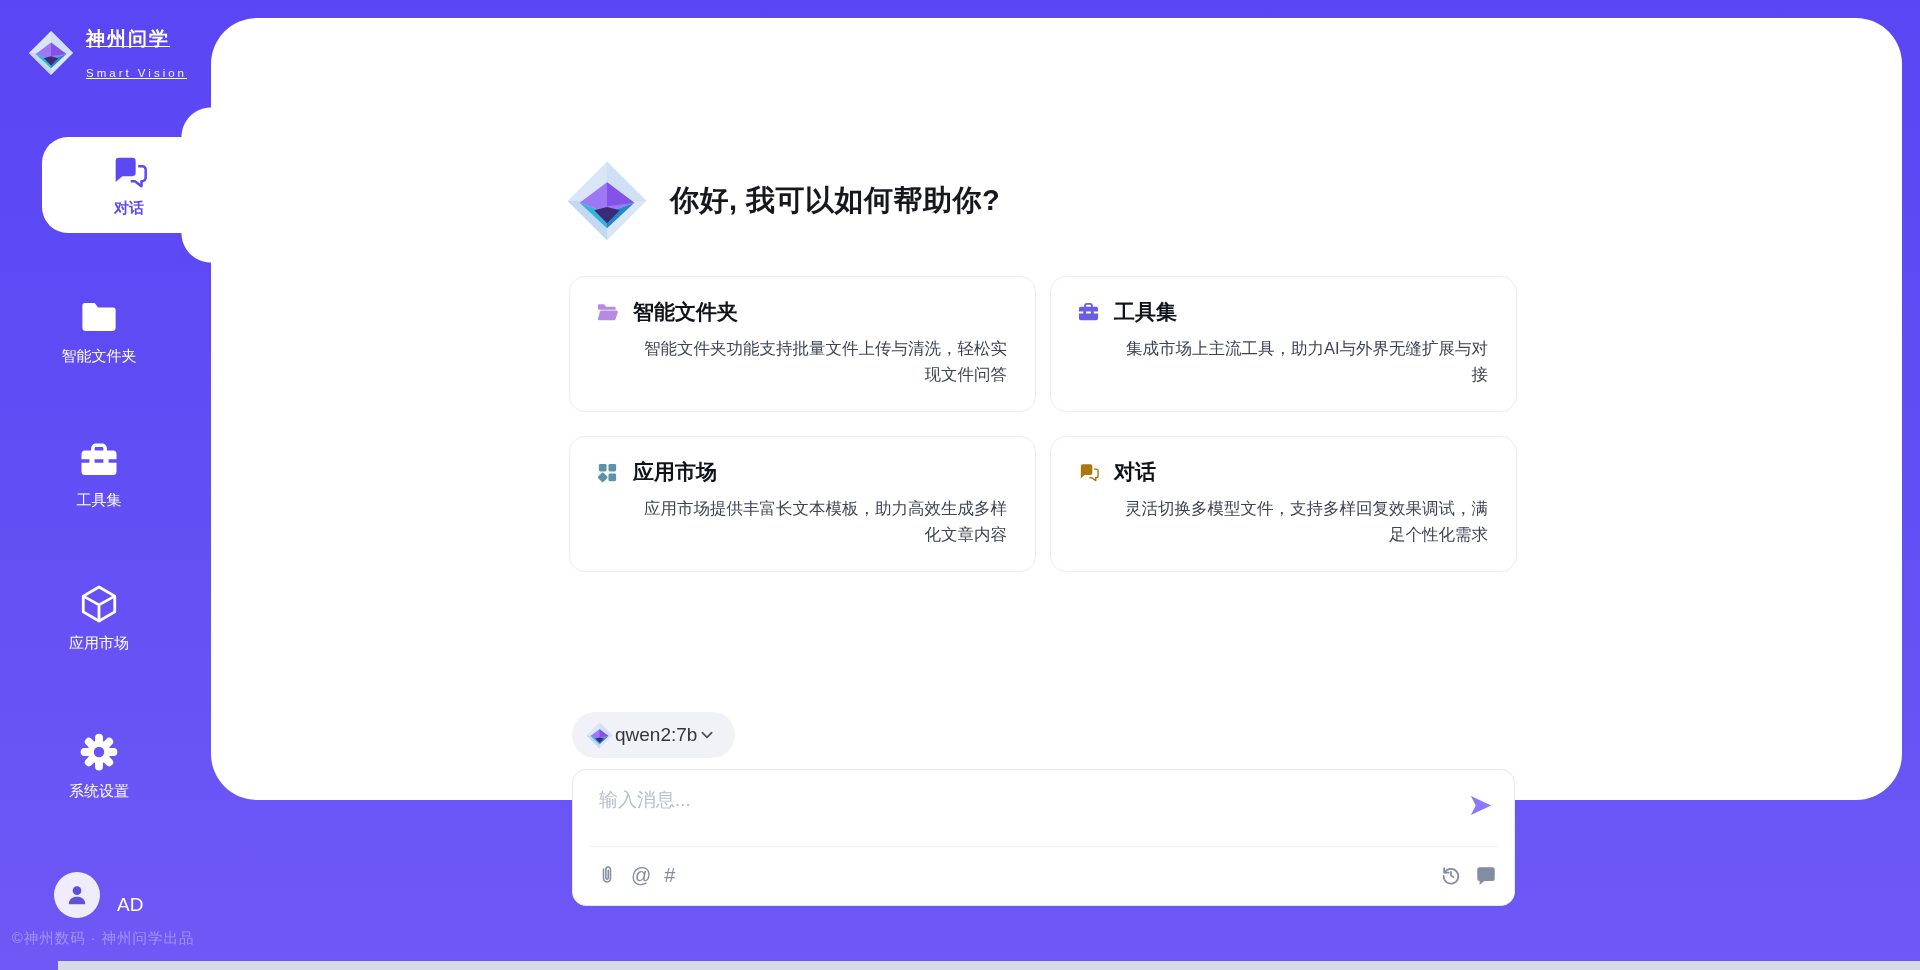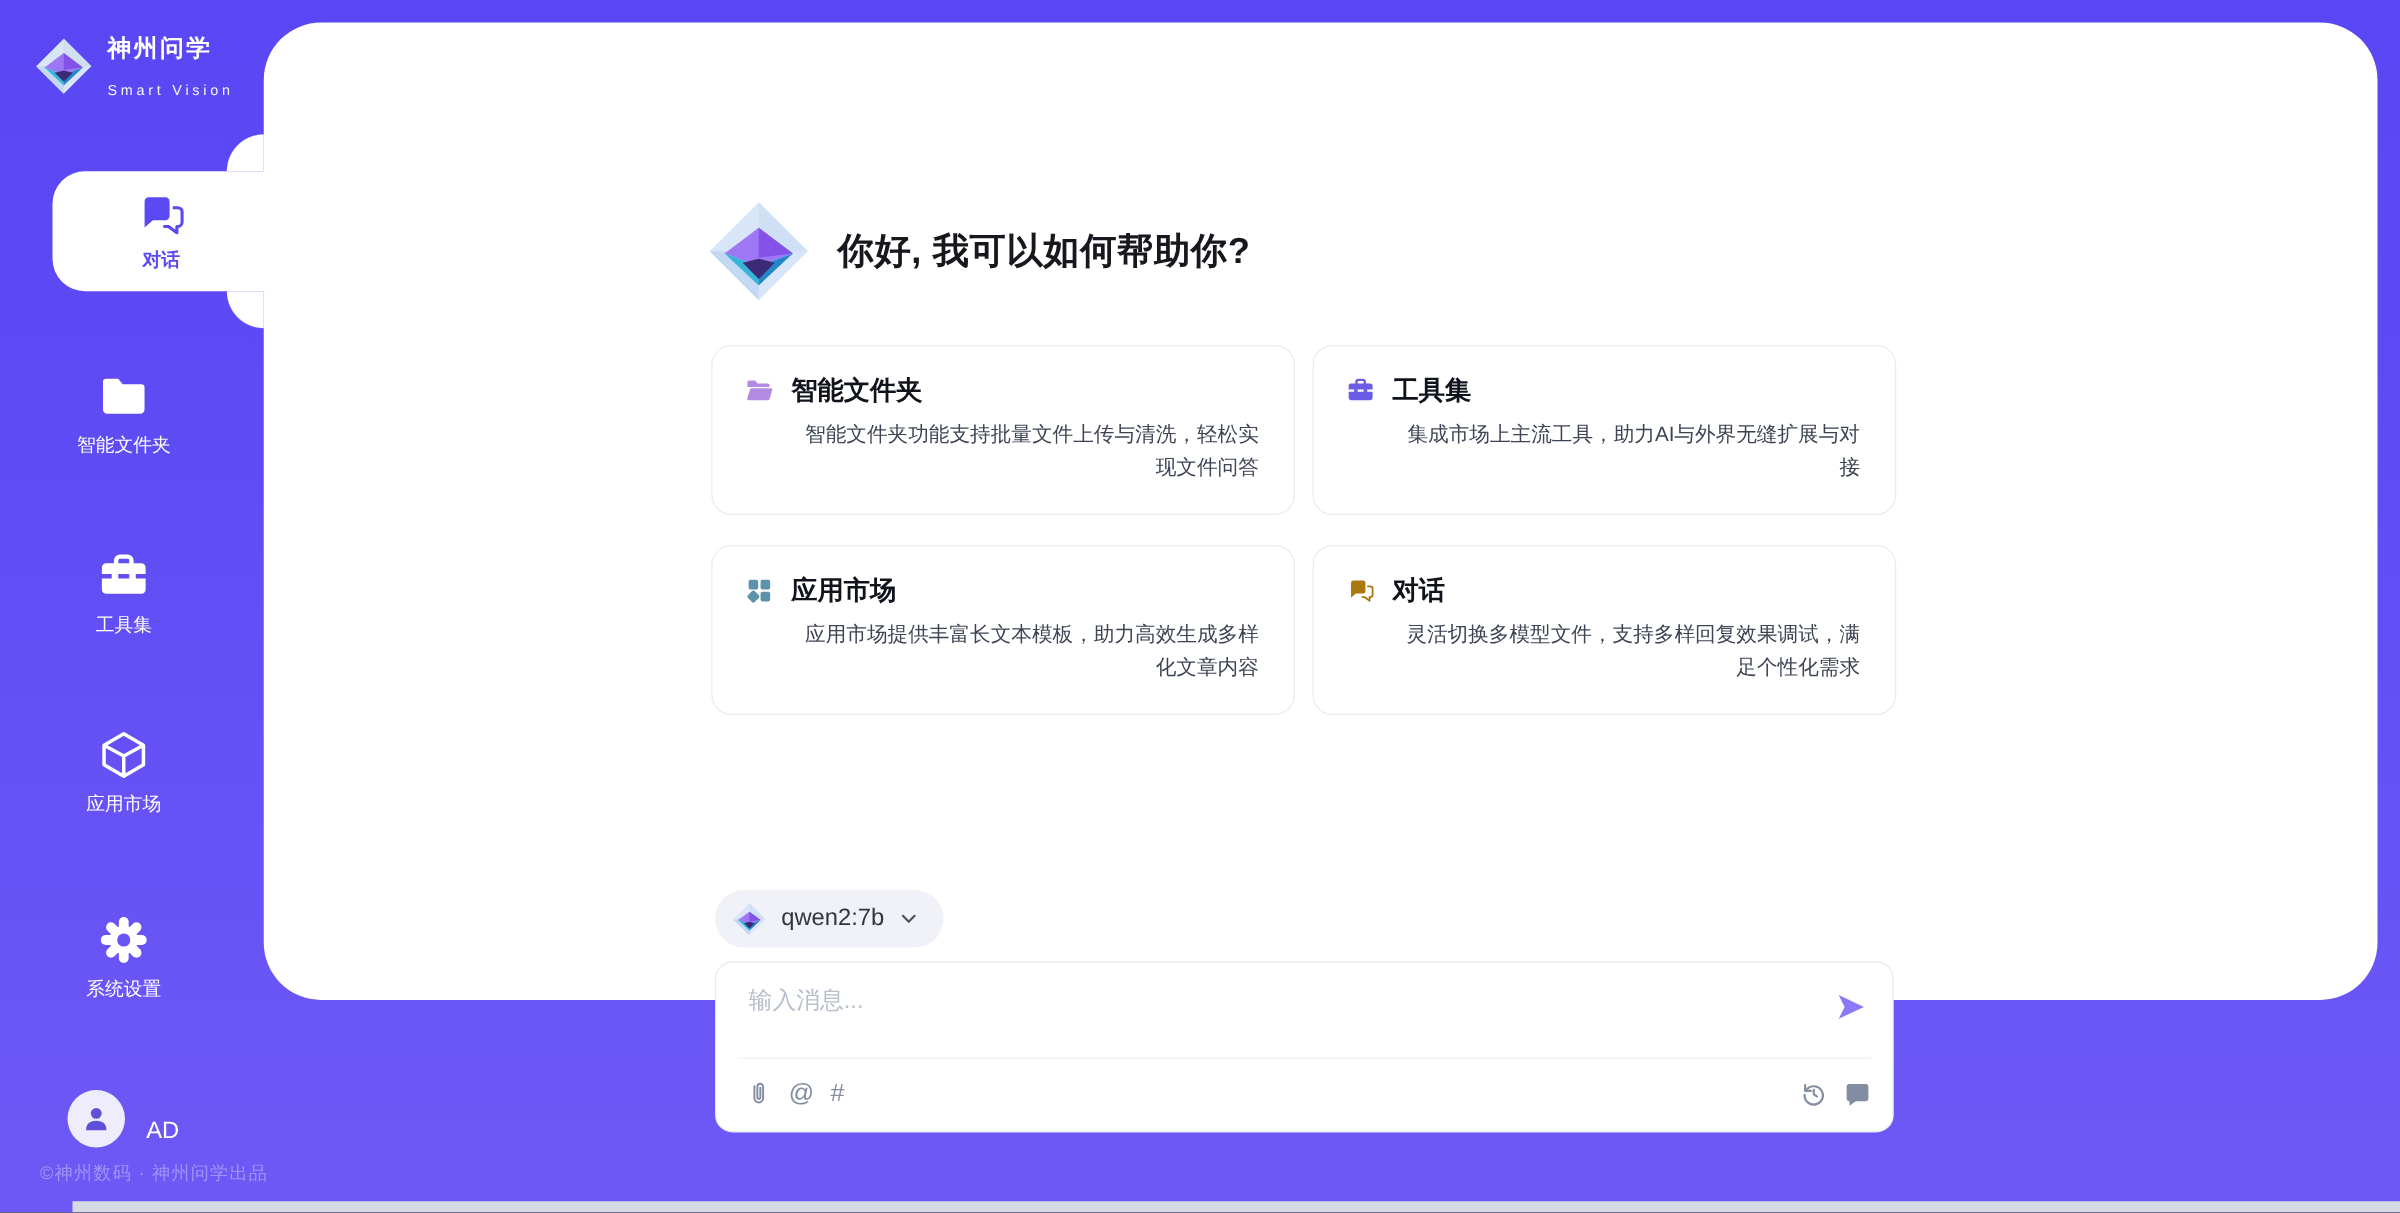--- a/index.html
+++ b/index.html
@@ -2,61 +2,61 @@
 <html><head>
 <meta charset="utf-8">
 <style>
   html,body{margin:0;padding:0;background:#2b2b2b;}
   *{box-sizing:border-box;font-family:"Liberation Sans","DejaVu Sans",sans-serif;}
   .stage{position:relative;width:1920px;height:970px;overflow:hidden;
          background:linear-gradient(180deg,#5a46f4 0%,#5f4cf4 40%,#6e59f6 100%);}
   svg{display:block}
 
   
-  .brand{position:absolute;left:28px;top:26px;display:flex;align-items:center;gap:12px;color:#fff;}
+  .brand{position:absolute;left:28px;top:26px;display:flex;align-items:center;gap:12px;color:#fff;text-decoration:underline;}
   .brand-gem{width:46px;height:46px;}
   .brand-name{font-size:19px;font-weight:bold;letter-spacing:2px;}
   .brand-sub{font-size:11.5px;letter-spacing:3px;margin-top:15px;opacity:.95;}
 
   .nav-item{position:absolute;left:0;width:198px;display:flex;flex-direction:column;
             align-items:center;gap:9px;color:#fff;cursor:pointer;}
   .nav-ico{width:42px;height:42px;color:#fff;}
   .nav-label{font-size:15px;}
   .nav-item.active{left:42px;width:174px;top:137px;height:96px;background:#ffffff;
                    border-radius:26px 0 0 26px;justify-content:center;color:#5b49f3;gap:7px;}
   .nav-item.active .nav-ico{color:#5b49f3;width:40px;height:40px;}
   .nav-item.active .nav-label{color:#5b49f3;font-weight:bold;}
   .curve{position:absolute;left:181px;width:30px;height:30px;}
   .curve.top{top:107px;background:radial-gradient(circle 30px at 100% 100%,#ffffff 29px,#5b48f4 30px);}
   .curve.bottom{top:233px;background:radial-gradient(circle 30px at 100% 0%,#ffffff 29px,#5c49f4 30px);}
 
   .user-row{position:absolute;left:54px;top:872px;display:flex;align-items:center;gap:17px;cursor:pointer;}
   .avatar{width:46px;height:46px;border-radius:50%;background:#efecfb;display:flex;align-items:center;justify-content:center;}
   .avatar svg{width:26px;height:26px;color:#5f50d8;}
   .user-name{color:#fff;font-size:19px;margin-top:20px;}
-  .side-footer{position:absolute;left:32px;top:929px;color:rgba(255,255,255,.35);font-size:14.5px;letter-spacing:1px;text-align:center;}
+  .side-footer{position:absolute;left:12px;top:929px;color:rgba(255,255,255,.35);font-size:14.5px;letter-spacing:1px;text-align:center;}
 
   
   .main{position:absolute;left:211px;top:18px;width:1691px;height:782px;background:#ffffff;border-radius:46px;padding-left:29px;}
   .hero{position:absolute;left:355px;top:142px;display:flex;align-items:center;gap:22px;}
   .hero-gem{width:82px;height:82px;}
   .hero-title{font-size:29px;font-weight:bold;color:#17181d;letter-spacing:.5px;}
 
   .cards{position:absolute;left:358px;top:258px;width:948px;display:grid;
          grid-template-columns:1fr 1fr;column-gap:14px;row-gap:24px;}
   .card{border:1px solid #e9ecf2;border-radius:16px;padding:21px 28px 24px 26px;min-height:125px;
         background:#fff;cursor:pointer;}
   .card-head{display:flex;align-items:center;gap:14px;}
   .card-ico{width:23px;height:23px;flex:0 0 auto;}
   .card-title{font-size:21px;font-weight:bold;color:#10131c;}
   .card-desc{margin-top:9px;margin-left:37px;font-size:16.5px;line-height:1.58;color:#3d4454;max-width:392px;text-align:right;}
   .ico-folder{color:#b48ae3}.ico-case{color:#6a5ce5}.ico-apps{color:#5d92ab}.ico-chatc{color:#a9780f}
 
   .model-pill{position:absolute;left:361px;top:694px;height:46px;border-radius:23px;background:#f1f2f8;
-              display:flex;align-items:center;gap:12px;padding:0 20px 0 14px;cursor:pointer;}
+              display:flex;align-items:center;gap:2px;padding:0 20px 0 14px;cursor:pointer;}
   .pill-gem{width:27px;height:27px;}
   .pill-label{font-size:19px;color:#34353d;}
   .pill-chev{width:16px;height:16px;color:#4c505b;}
 
   .composer{position:absolute;left:361px;top:751px;width:943px;height:137px;background:#fff;
             border:1px solid #e5e8ef;border-radius:14px;}
   .composer textarea{position:absolute;left:24px;top:15px;width:850px;height:55px;border:none;outline:none;
             resize:none;font-size:19px;color:#333;background:transparent;}
   .composer textarea::placeholder{color:#b7becb;}
   .send-btn{position:absolute;right:20px;top:22px;width:27px;height:27px;color:#8b7af8;cursor:pointer;background:none;border:none;padding:0;}

